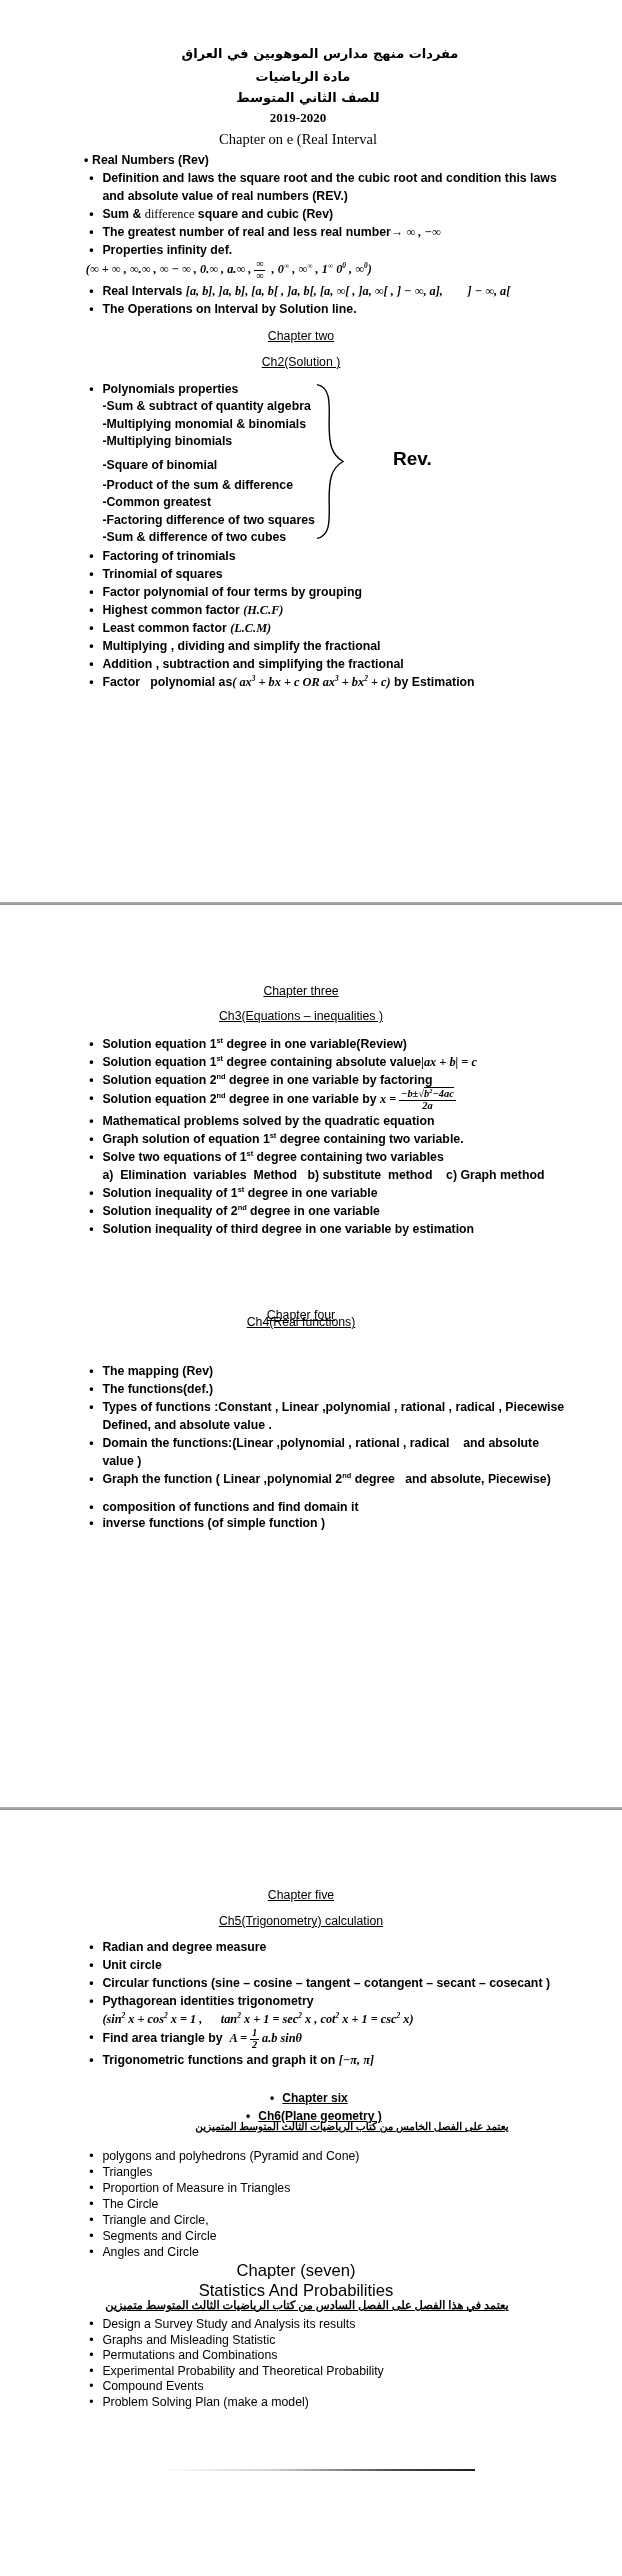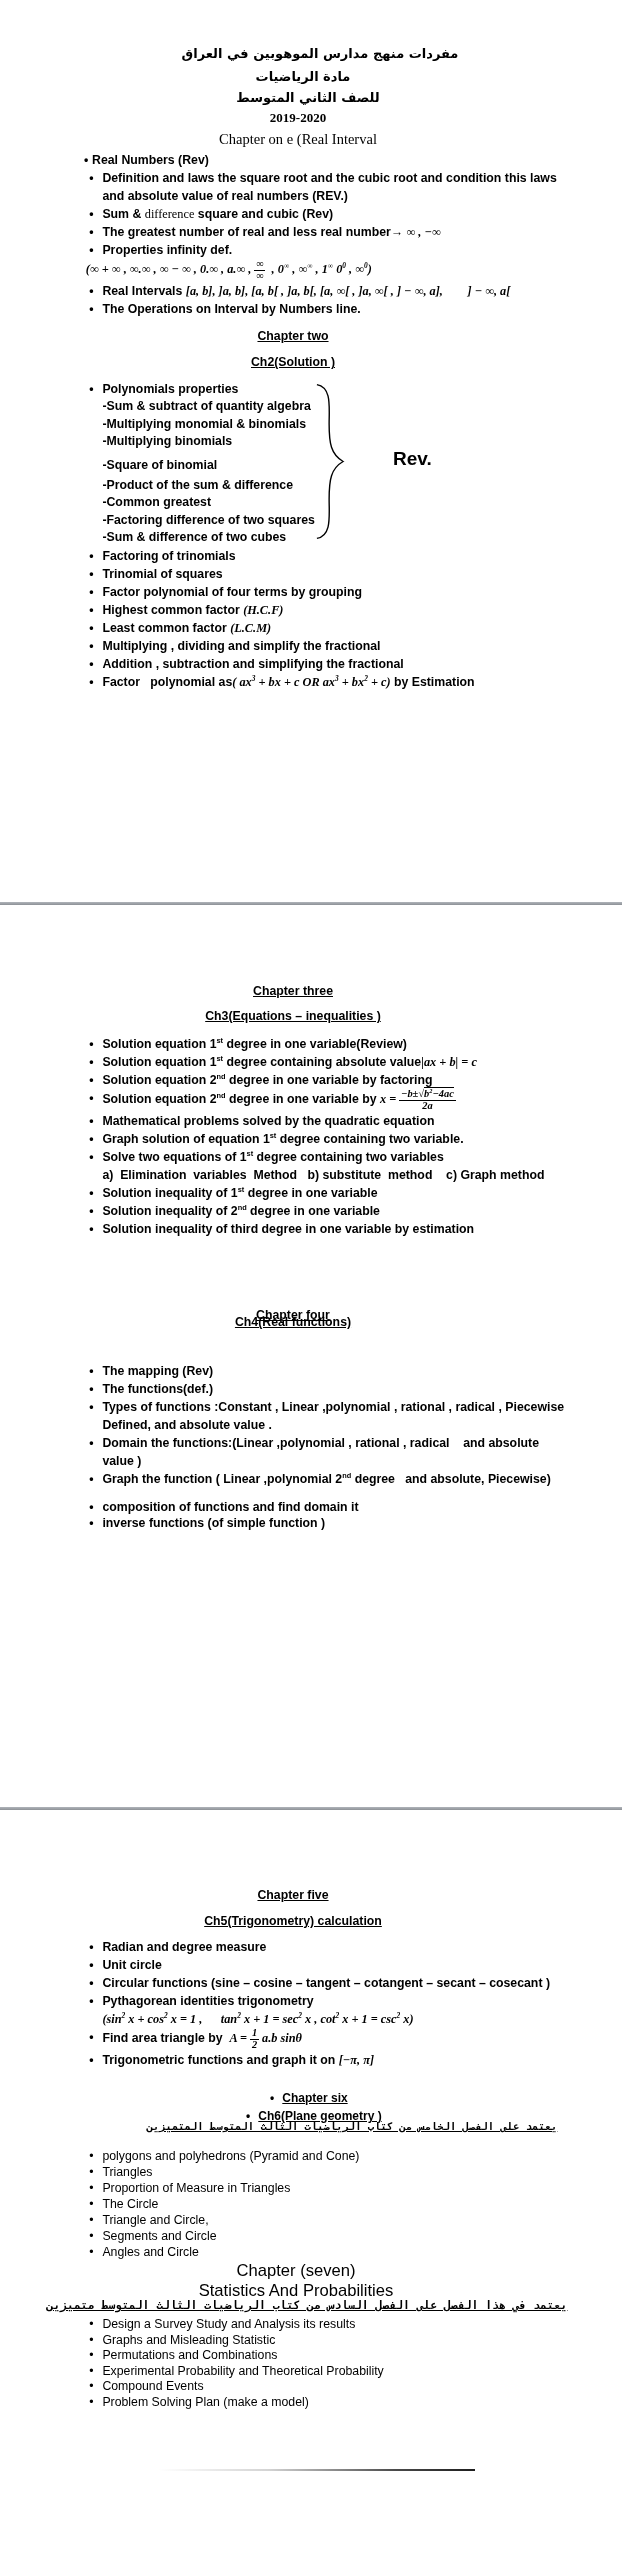--- a/index.html
+++ b/index.html
@@ -3,34 +3,34 @@
 <meta charset="utf-8">
 <style>
   html,body{margin:0;padding:0;background:#ffffff;}
   body{width:622px;height:2576px;overflow:hidden;position:relative;
        font-family:"Liberation Sans",sans-serif;color:#000;}
   .abs{position:absolute;}
   .c{transform:translateX(-50%);white-space:nowrap;}
   .ar{font-family:"DejaVu Sans",sans-serif;font-weight:700;font-size:13px;}
   .serif{font-family:"Liberation Serif",serif;font-weight:400;font-size:14.5px;}
   .serif-b{font-family:"Liberation Serif",serif;font-weight:700;font-size:13px;}
-  .hd{font-size:12.3px;font-weight:700;text-decoration:underline;}
+  .hd{font-size:12.3px;font-weight:400;text-decoration:underline;margin-left:8px;}
   .blist{left:84px;width:487px;}
   .li{position:relative;padding-left:18.4px;font-size:12.3px;font-weight:700;line-height:18px;}
   .li::before{content:"\2022";position:absolute;left:5.3px;}
   .li.tight{padding-left:8px;}
   .li.tight::before{left:0;}
   .li.nb::before{content:none;}
   .li.flush{padding-left:1.8px;}
   .sub{padding-left:18.4px;font-size:12.3px;font-weight:700;line-height:17.5px;}
   .rev{font-size:19px;font-weight:700;text-align:right;}
   .plain .li{font-weight:400;line-height:16px;}
   .plain2 .li{font-weight:400;line-height:15.6px;}
   .big{font-size:16.6px;font-weight:400;}
-  .note{font-family:Liberation Mono, monospace;font-weight:700;text-decoration:underline;}
+  .note{font-family:Liberation Serif, serif;font-weight:700;text-decoration:underline;}
   sup{font-size:60%;vertical-align:super;line-height:0;}
   .m{font-family:"Liberation Serif",serif;font-style:italic;font-weight:700;}
   .sl{font-family:"Liberation Serif",serif;font-weight:400;font-style:normal;}
   .frac{display:inline-block;vertical-align:middle;text-align:center;line-height:1.05;font-size:85%;}
   .frac .num{display:block;border-bottom:0.9px solid #000;padding:0 1.8px;}
   .frac .den{display:block;}
   .sqrt{display:inline-block;white-space:nowrap;}
   .sqrt .bar{border-top:0.9px solid #000;}
   .divider{position:absolute;left:0;width:622px;height:2.6px;
            background:linear-gradient(#b0b4ba,#8d9196);}
@@ -50,21 +50,21 @@
 <div class="abs serif c" style="left:298px;top:131px">Chapter on e (Real Interval</div>
 
 <div class="abs blist" style="top:151px">
   <div class="li tight">Real Numbers (Rev)</div>
   <div class="li">Definition  and laws the square root  and  the cubic root and condition this laws<br>and absolute value of real numbers   (REV.)</div>
   <div class="li">Sum &amp; <span class="sl">difference</span>  square and cubic  (Rev)</div>
   <div class="li">The greatest number of real and less real number→ <span class="m">∞ , −∞</span></div>
   <div class="li">Properties  infinity def.</div>
   <div class="li nb flush"><span class="m">(∞ + ∞ , ∞.∞ , ∞ − ∞ , 0.∞ , a.∞ , <span class="frac"><span class="num">∞</span><span class="den">∞</span></span>&nbsp; , 0<sup>∞</sup> , ∞<sup>∞</sup> , 1<sup>∞</sup> 0<sup>0</sup> , ∞<sup>0</sup>)</span></div>
   <div class="li">Real Intervals <span class="m">[a, b], ]a, b], [a, b[ , ]a, b[, [a, ∞[ , ]a, ∞[ , ] − ∞, a],&nbsp;&nbsp;&nbsp;&nbsp;&nbsp;&nbsp;&nbsp; ] − ∞, a[</span></div>
-  <div class="li">The Operations on Interval by Numbers line.</div>
+  <div class="li">The Operations on Interval by Solution line.</div>
 </div>
 
 <div class="abs hd c" style="left:293px;top:329px">Chapter two</div>
 <div class="abs hd c" style="left:293px;top:355px">Ch2(Solution )</div>
 
 <div class="abs blist" style="top:380px">
   <div class="li">Polynomials properties</div>
   <div class="sub">-Sum &amp; subtract of quantity algebra</div>
   <div class="sub">-Multiplying monomial &amp; binomials</div>
   <div class="sub">-Multiplying binomials</div>

